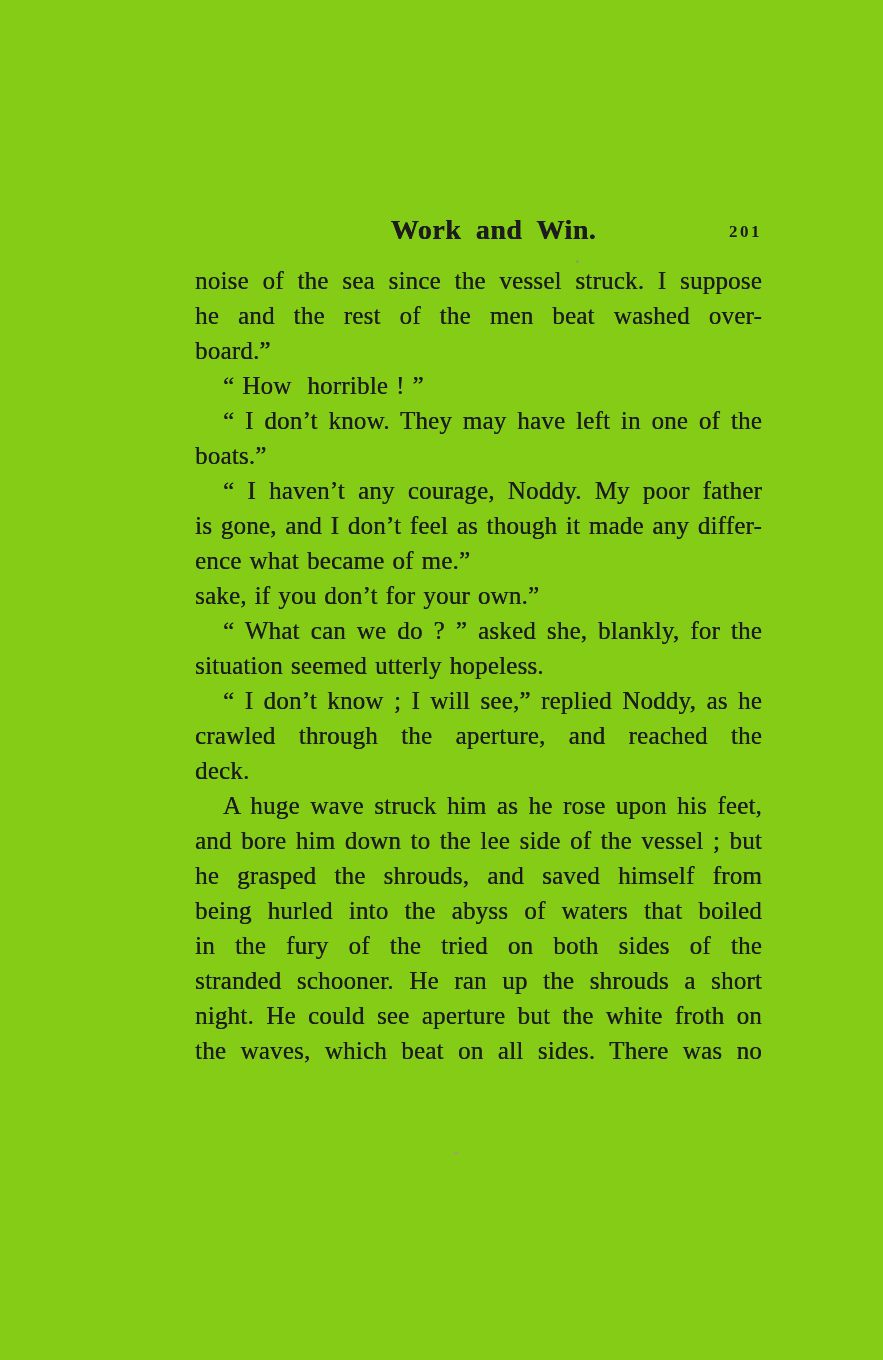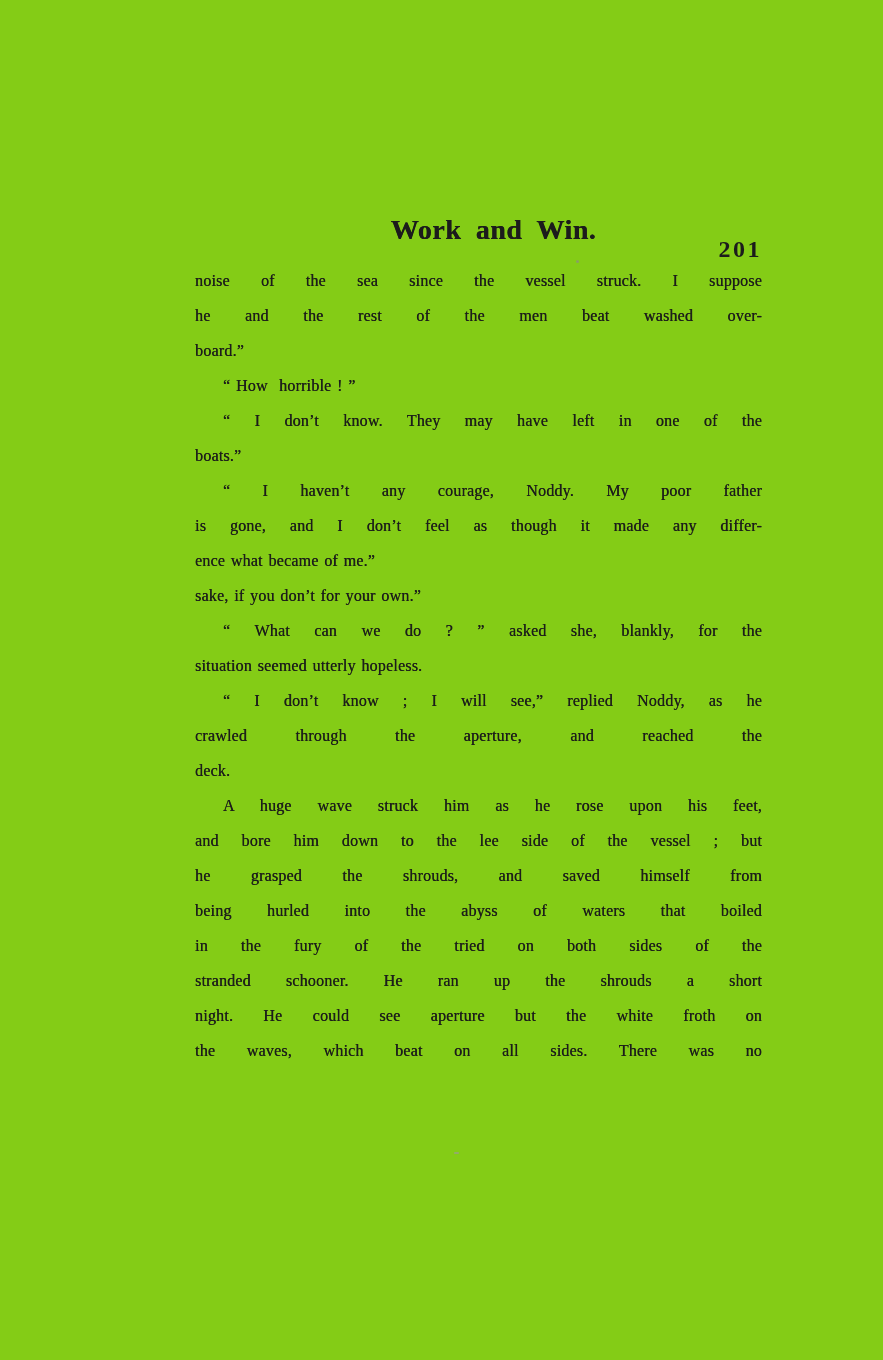--- a/index.html
+++ b/index.html
@@ -20,28 +20,28 @@
   .page-title {
     position: absolute; left: 50%; transform: translateX(-50%);
     margin-left: 15px;
     font-size: 28px; line-height: 32px;
     font-weight: bold;
     word-spacing: 7px; letter-spacing: 0.5px;
     white-space: nowrap;
     text-shadow: 0.3px 0.3px 0 currentColor;
   }
   .page-number {
-    position: absolute; right: 0; top: 22px;
-    font-size: 24px; line-height: 26px;
+    position: absolute; right: 0; top: 5px;
+    font-size: 17px; line-height: 26px;
     letter-spacing: 2.5px;
     font-weight: bold;
   }
   .body-text {
     position: absolute; left: 195px; top: 263px; width: 567px;
-    font-size: 16px;
+    font-size: 25px;
     text-shadow: 0.3px 0.3px 0 rgba(20,20,20,0.85);
   }
   .line {
     height: 35px; line-height: 35px;
     overflow: hidden;
     letter-spacing: 0.2px; word-spacing: 1.5px;
     text-align: left;
   }
   .line.indent { padding-left: 28px; }
   .line.jfull { text-align: justify; text-align-last: justify; }

